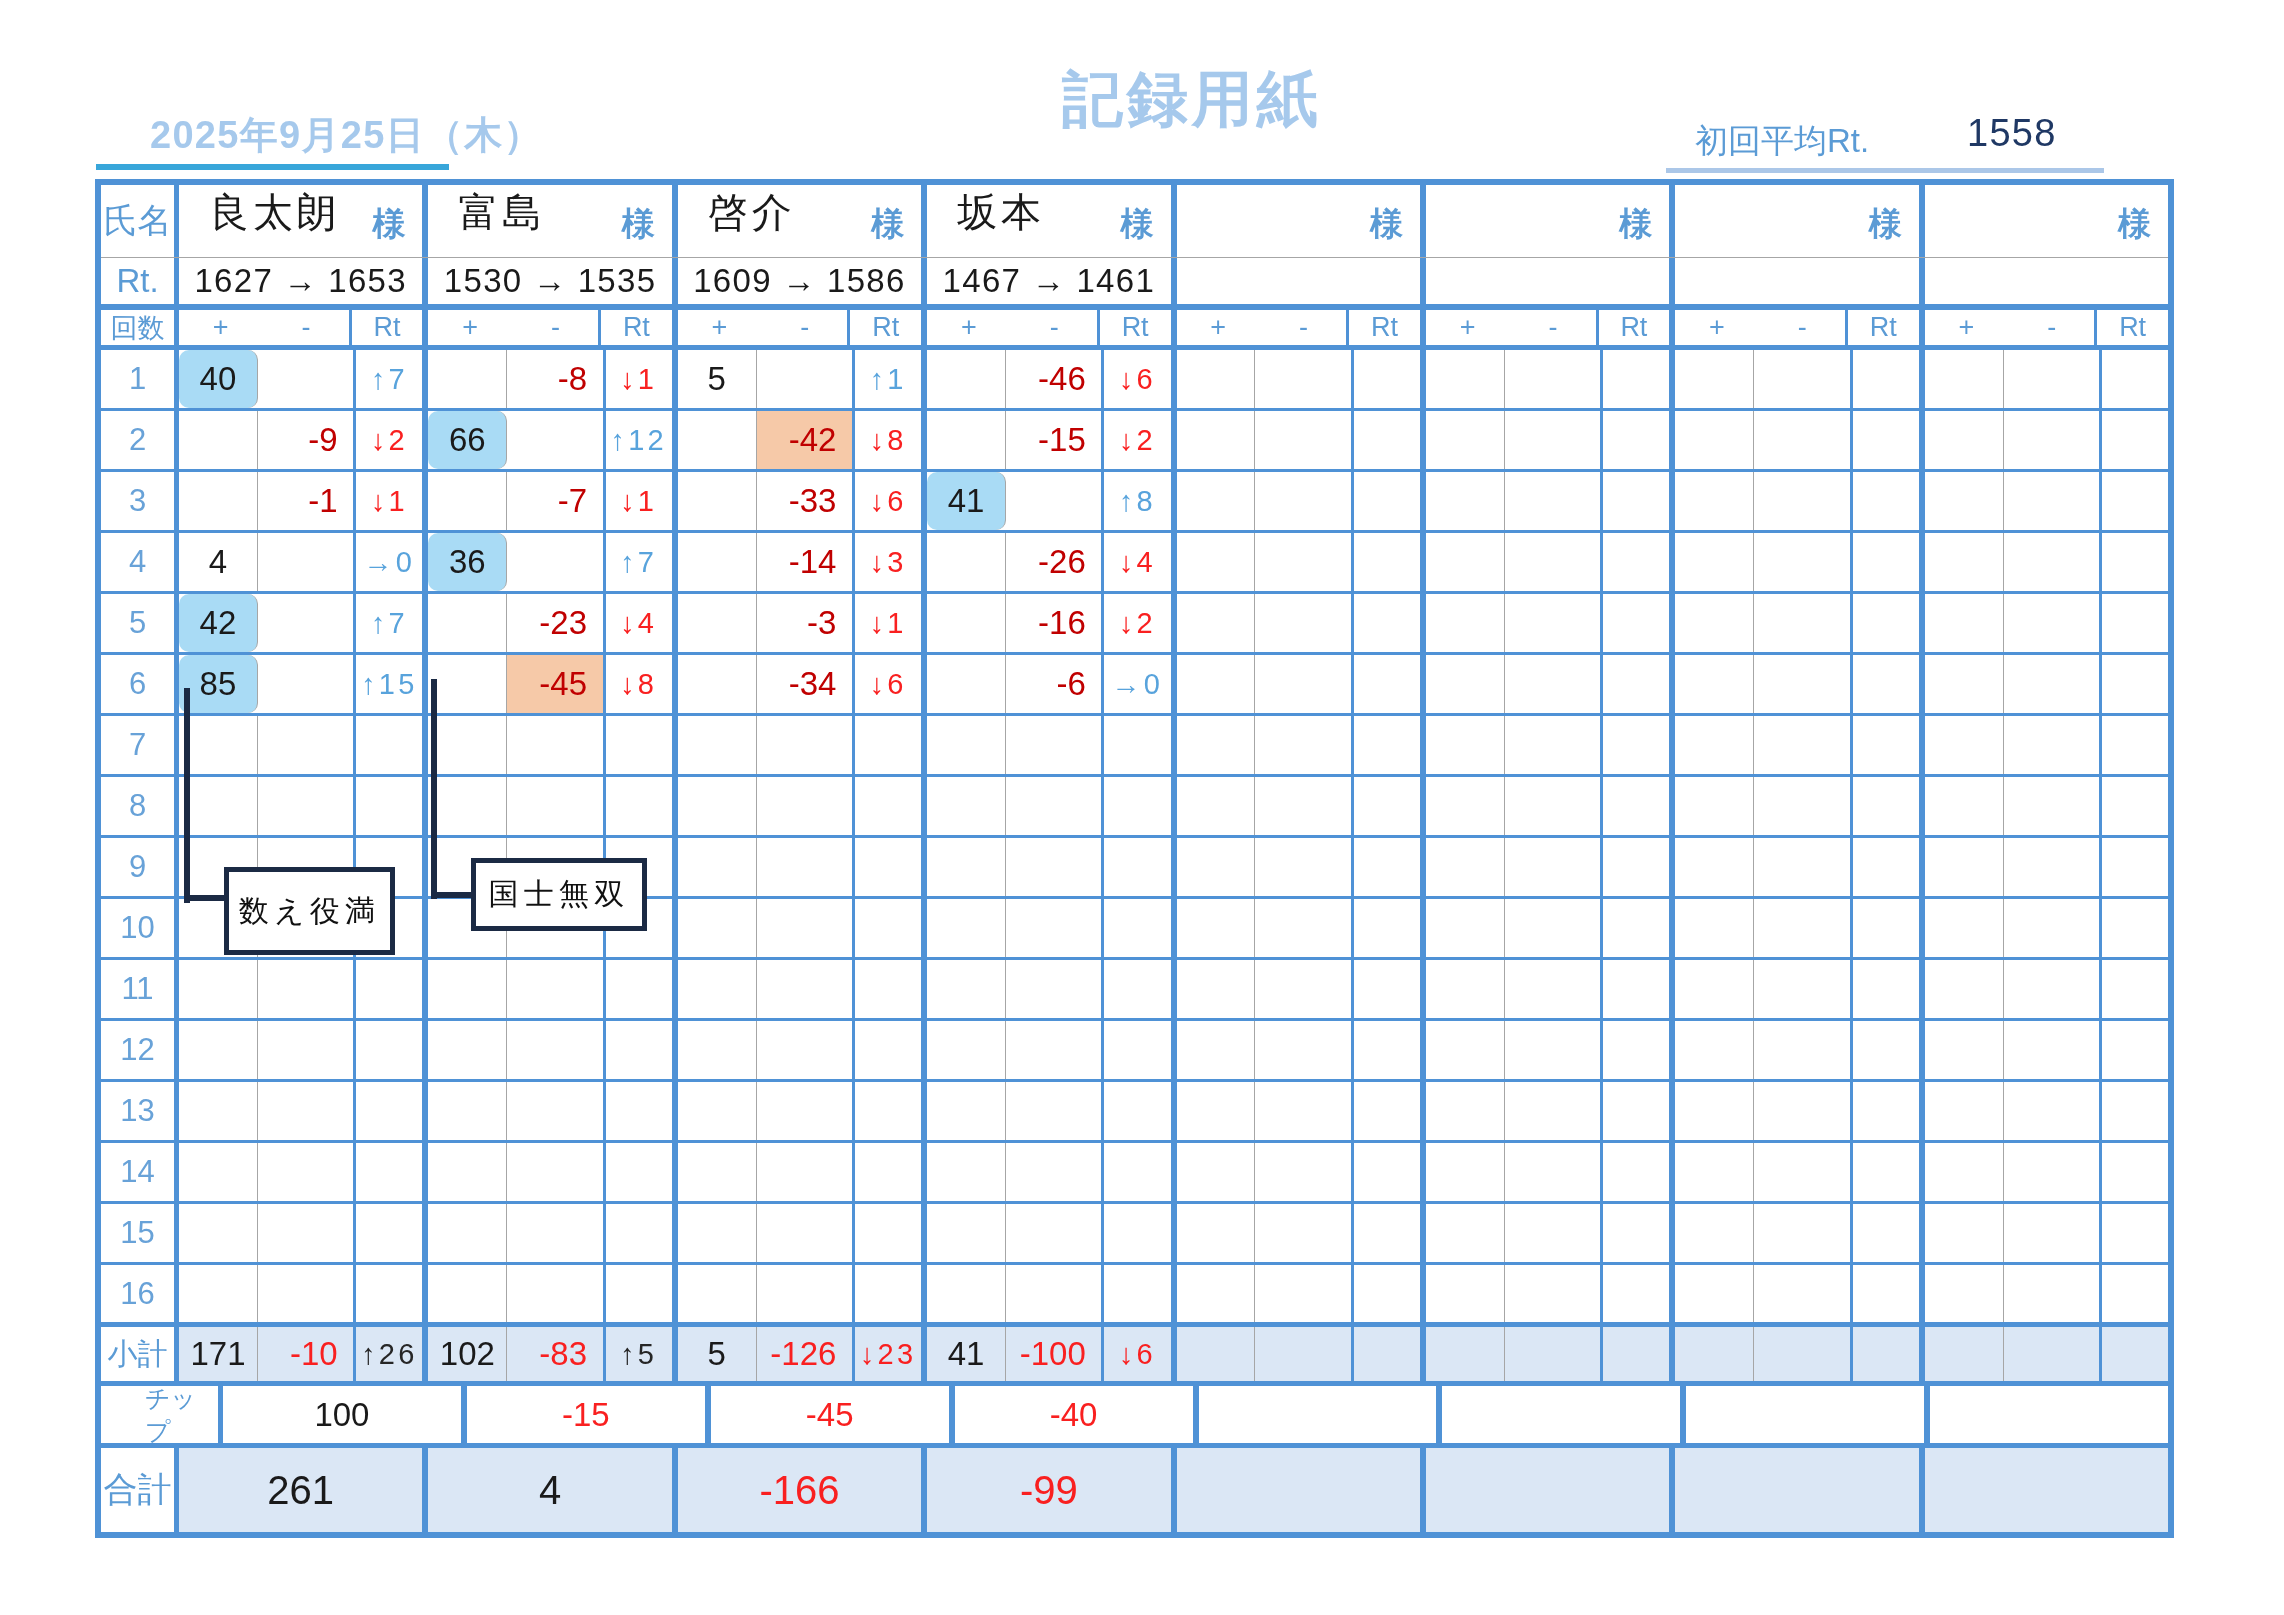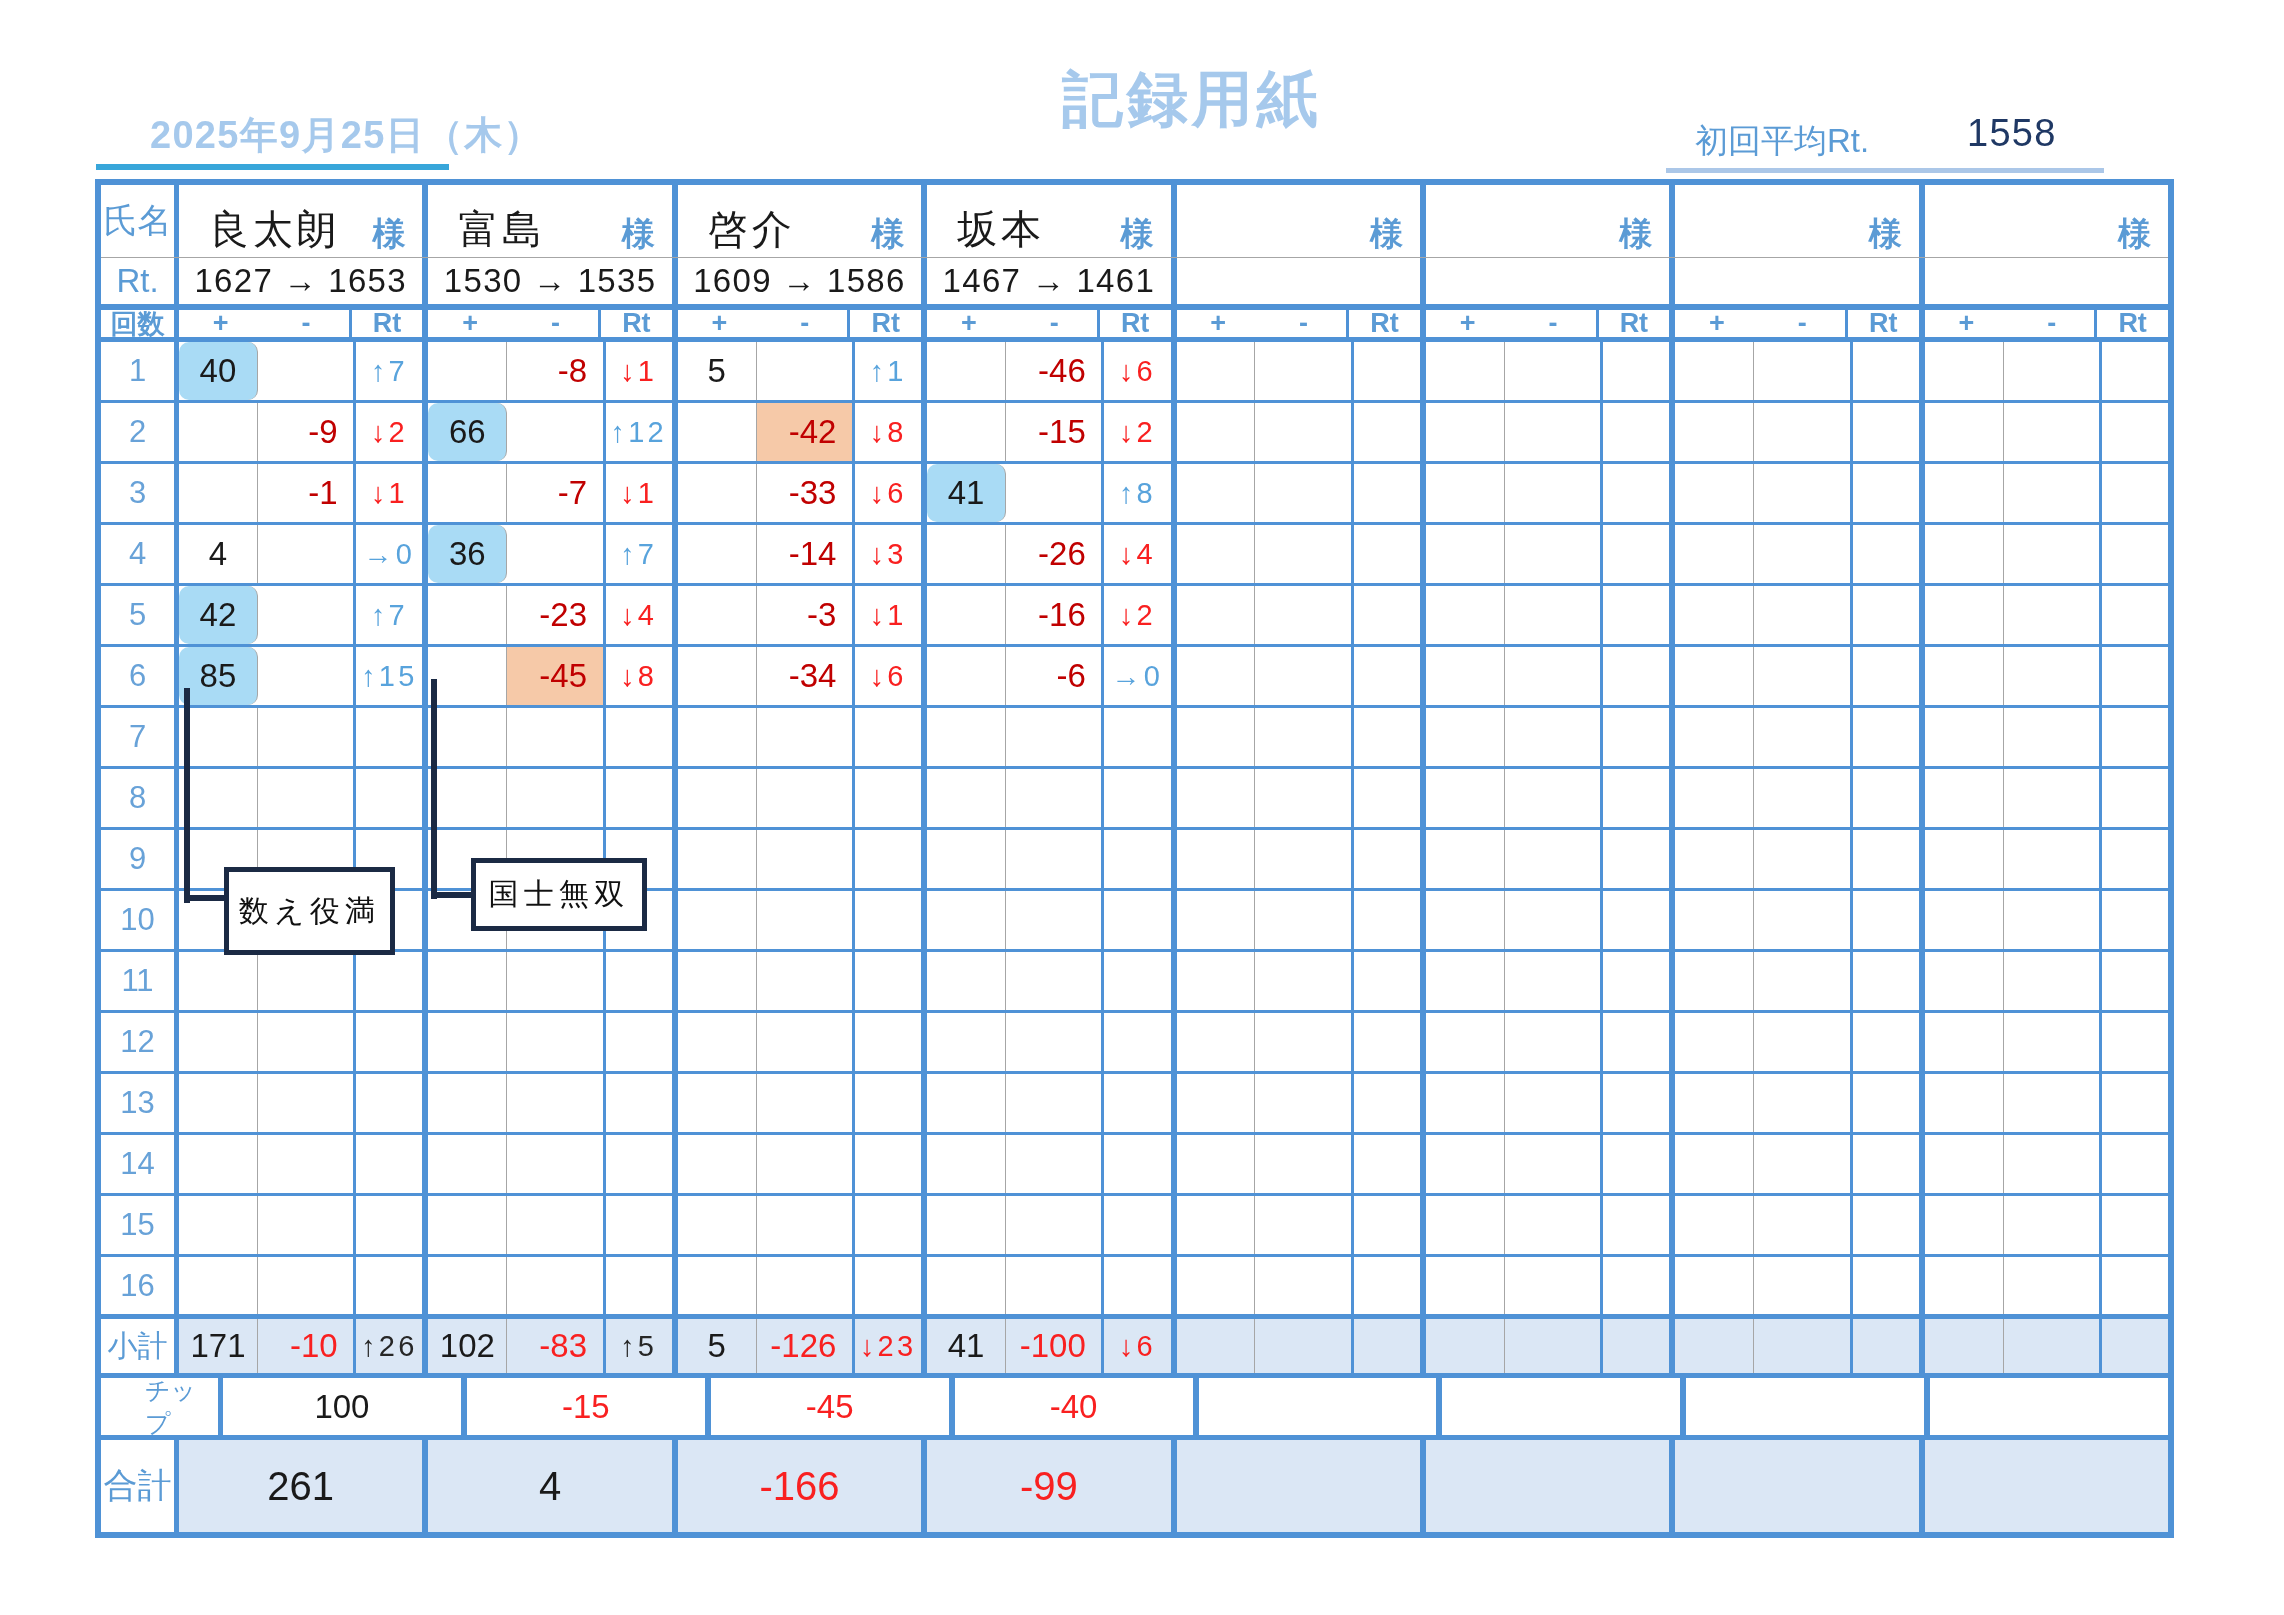--- a/index.html
+++ b/index.html
@@ -20,21 +20,21 @@
   .date-underline{position:absolute;left:96px;top:164px;width:353px;height:5.9px;background:var(--cyan);}
   .avg-label{position:absolute;left:1695px;top:119px;font-size:33px;color:var(--label);}
   .avg-value{position:absolute;left:1967px;top:112px;font-size:38px;color:var(--navy);letter-spacing:1.3px;}
   .avg-underline{position:absolute;left:1666px;top:168px;width:438px;height:4.6px;background:#abc7e8;}
 
   
   .sheet{position:absolute;left:95px;top:179px;width:2079px;height:1359px;border:6.5px solid var(--border);display:flex;flex-direction:column;background:#fff;}
   .row{display:flex;flex:none;min-height:0;}
   .r-name{height:73px;border-bottom:1.3px solid var(--gray);}
   .r-rt{height:52px;border-bottom:6.5px solid var(--border);}
-  .r-head{height:32px;border-bottom:5.2px solid var(--border);font-weight:bold;}
+  .r-head{height:40px;border-bottom:5.2px solid var(--border);}
   .r-data{height:61px;border-bottom:3.9px solid var(--border);}
   .r-data.last-data{height:62px;border-bottom:5.2px solid var(--border);}
   .r-sub{height:59px;border-bottom:5.2px solid var(--border);}
   .r-chip{height:62px;border-bottom:5.2px solid var(--border);padding-left:44px;}
   .r-total{flex:1 1 auto;}
 
   .lab{flex:0 0 78px;border-right:5.2px solid var(--border);display:flex;align-items:center;justify-content:center;color:var(--label);background:#fff;}
   .lab-name{font-size:34px;}
   .lab-rt{font-size:33px;}
   .lab-head{font-size:27px;}
@@ -46,21 +46,21 @@
   .grp{flex:1 1 0;border-right:6.5px solid var(--border);display:flex;min-width:0;}
   .grp.last{border-right:none;}
 
   .c-plus{flex:132 1 0;border-right:1.3px solid var(--gray);display:flex;align-items:center;justify-content:center;min-width:0;}
   .c-minus{flex:135 1 0;border-right:3.9px solid var(--border);display:flex;align-items:center;justify-content:flex-end;padding-right:15.6px;min-width:0;}
   .c-rt{flex:112 1 0;display:flex;align-items:center;justify-content:center;min-width:0;}
   .r-head .c-plus{border-right-color:transparent;}
   .r-head .c-minus{justify-content:center;padding-right:0;}
   .hd{font-size:27px;color:var(--label);}
 
-  .name-cell{align-items:flex-end;padding:0 17px 0 30px;}
+  .name-cell{align-items:flex-start;padding:0 17px 0 30px;}
   .p-name{font-size:40px;color:var(--ink);letter-spacing:3.9px;}
   .sama{margin-left:auto;font-size:33px;font-weight:bold;color:var(--label);padding-top:17px;}
   .rt-hist{align-items:center;justify-content:center;font-size:33px;color:var(--ink);letter-spacing:1.3px;}
 
   .v{font-size:33px;color:var(--ink);}
   .vm{color:var(--reddark);}
   .rt{font-size:29px;letter-spacing:3.3px;}
   .rt-up,.rt-zero{color:#58a3dc;}
   .rt-down{color:var(--redbright);}
   .sub-up{color:#262626;}

